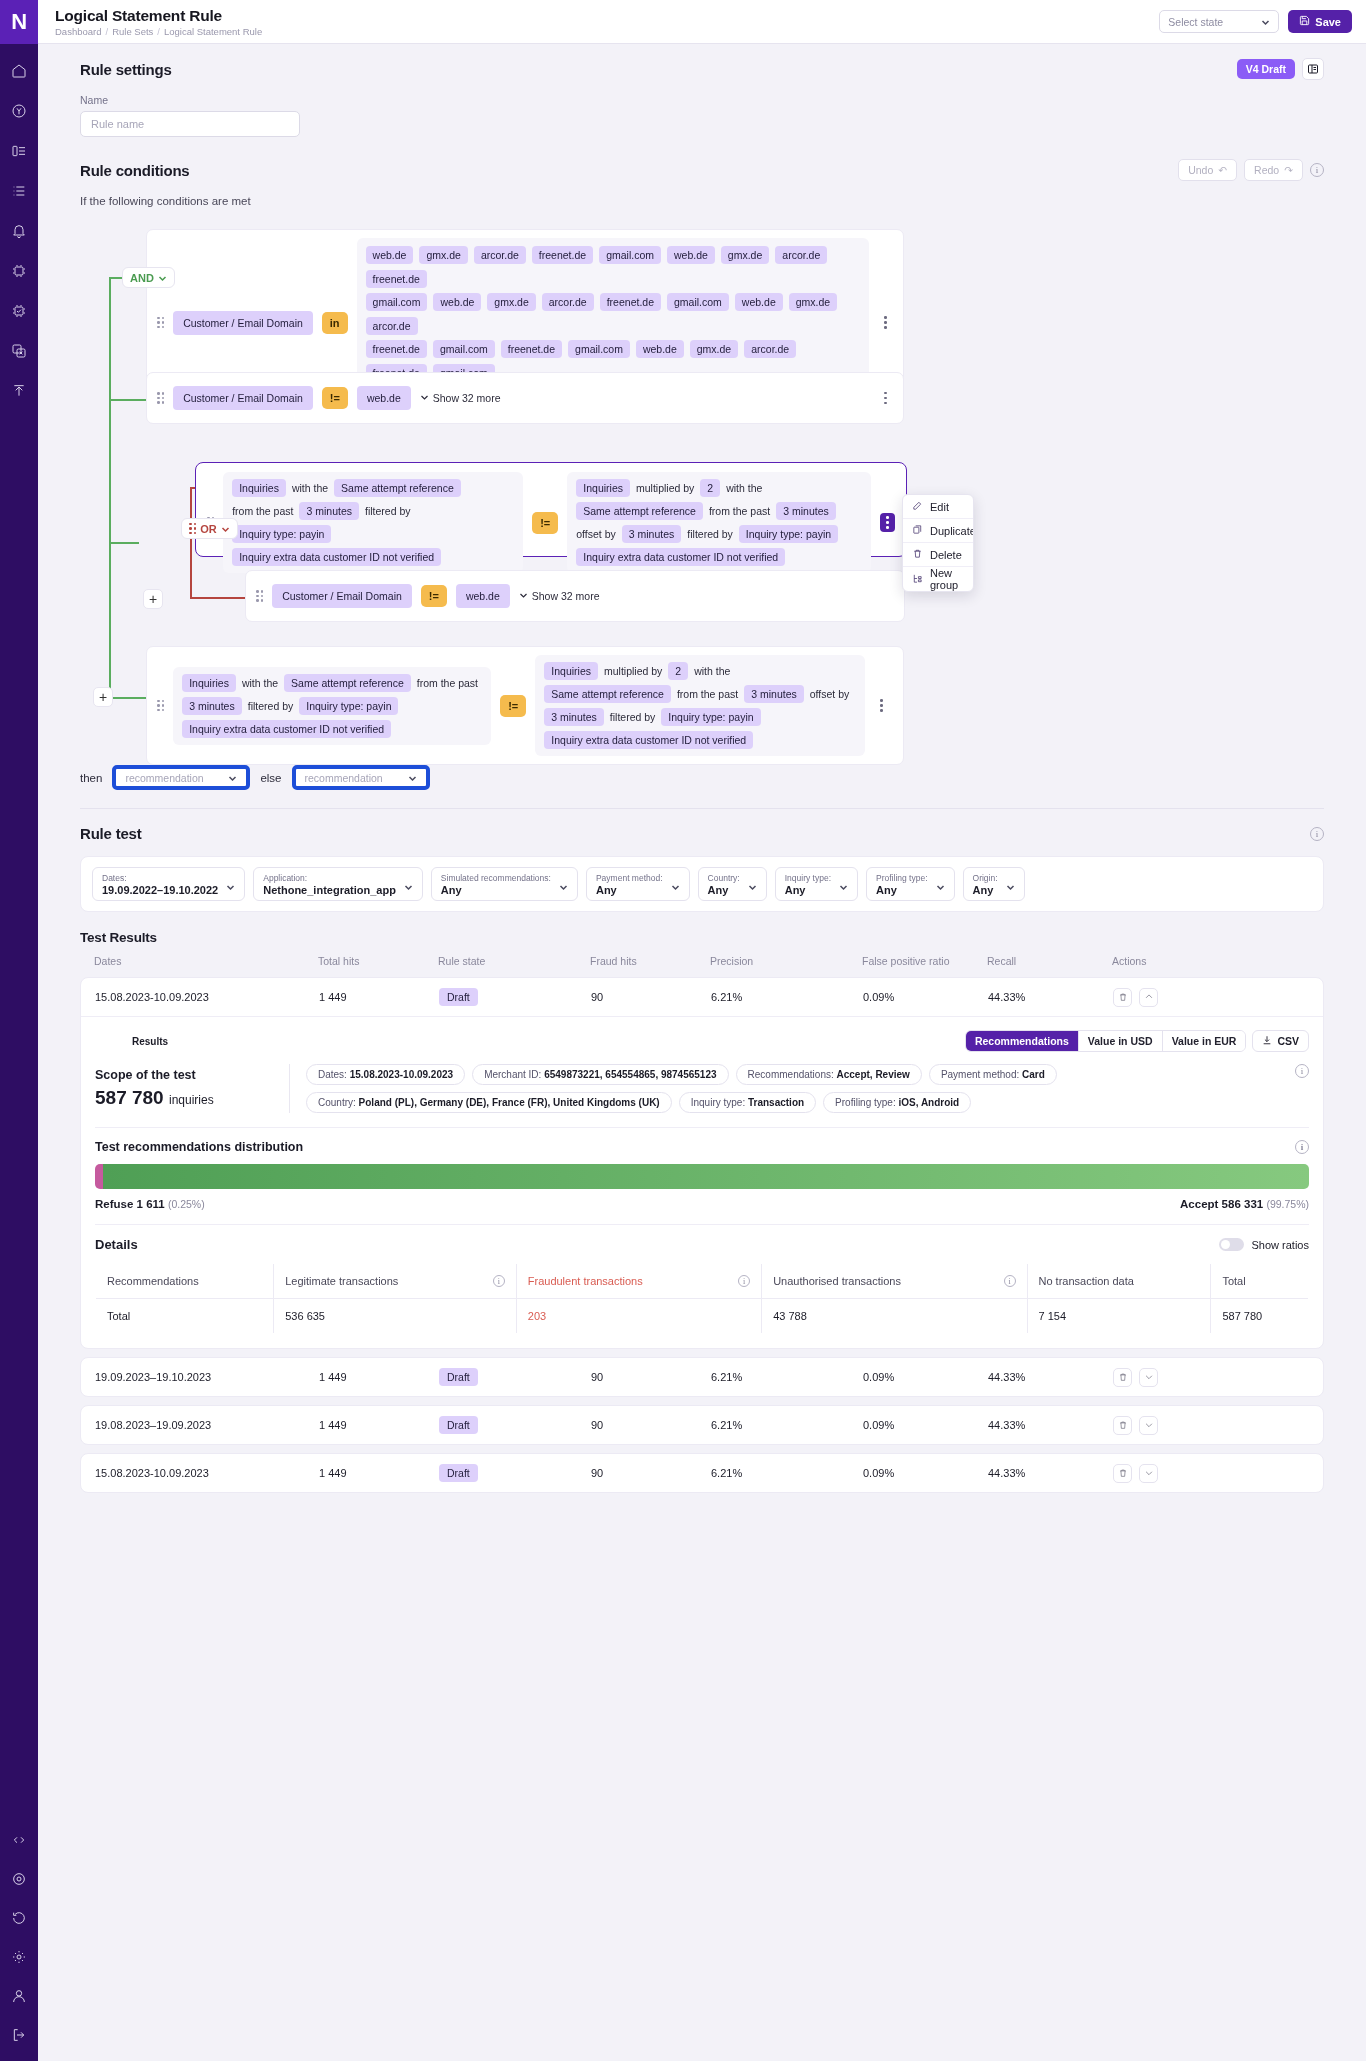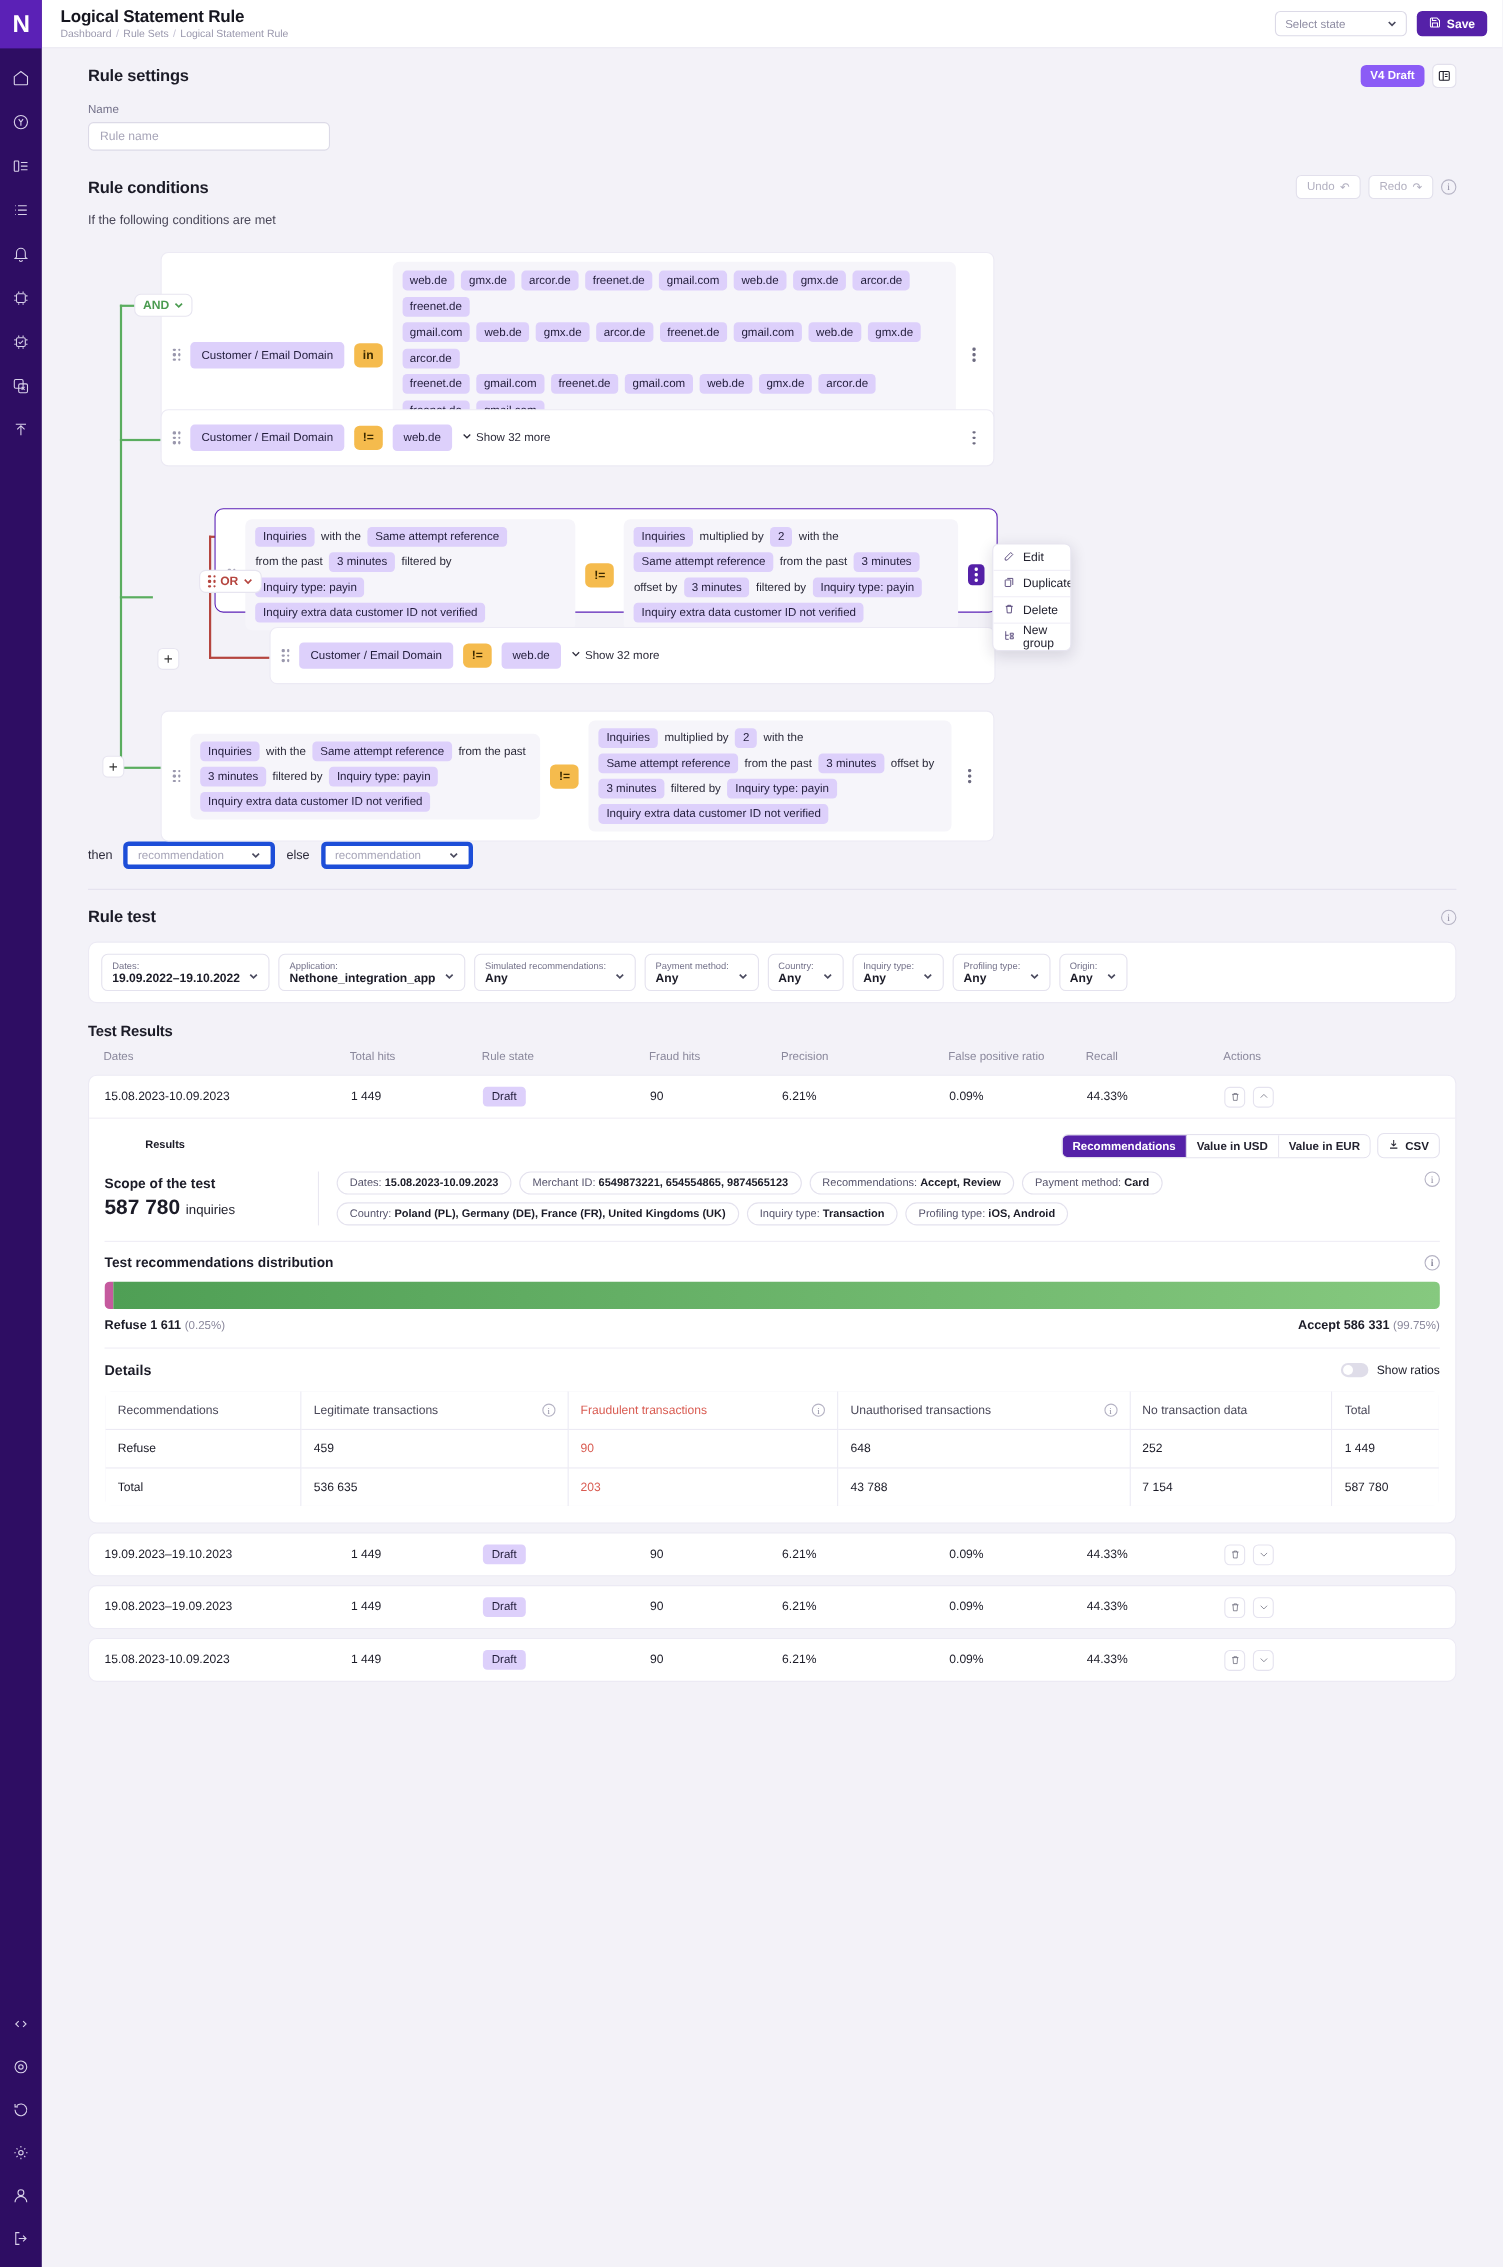--- a/index.html
+++ b/index.html
@@ -931,28 +931,20 @@
                       </th>
                       <th>
                         <span class="th-in">
                           <span>Total</span>
                         </span>
                       </th>
                     </tr>
                   </thead>
                 <tbody id="det-body">
                     <tr>
-                      <td class="">Refuse</td>
-                      <td class="">459</td>
-                      <td class="fraud">90</td>
-                      <td class="">648</td>
-                      <td class="">252</td>
-                      <td class="">1 449</td>
-                    </tr>
-                    <tr>
                       <td class="">Total</td>
                       <td class="">536 635</td>
                       <td class="fraud">203</td>
                       <td class="">43 788</td>
                       <td class="">7 154</td>
                       <td class="">587 780</td>
                     </tr>
                   </tbody>
               </table>
             </div>

